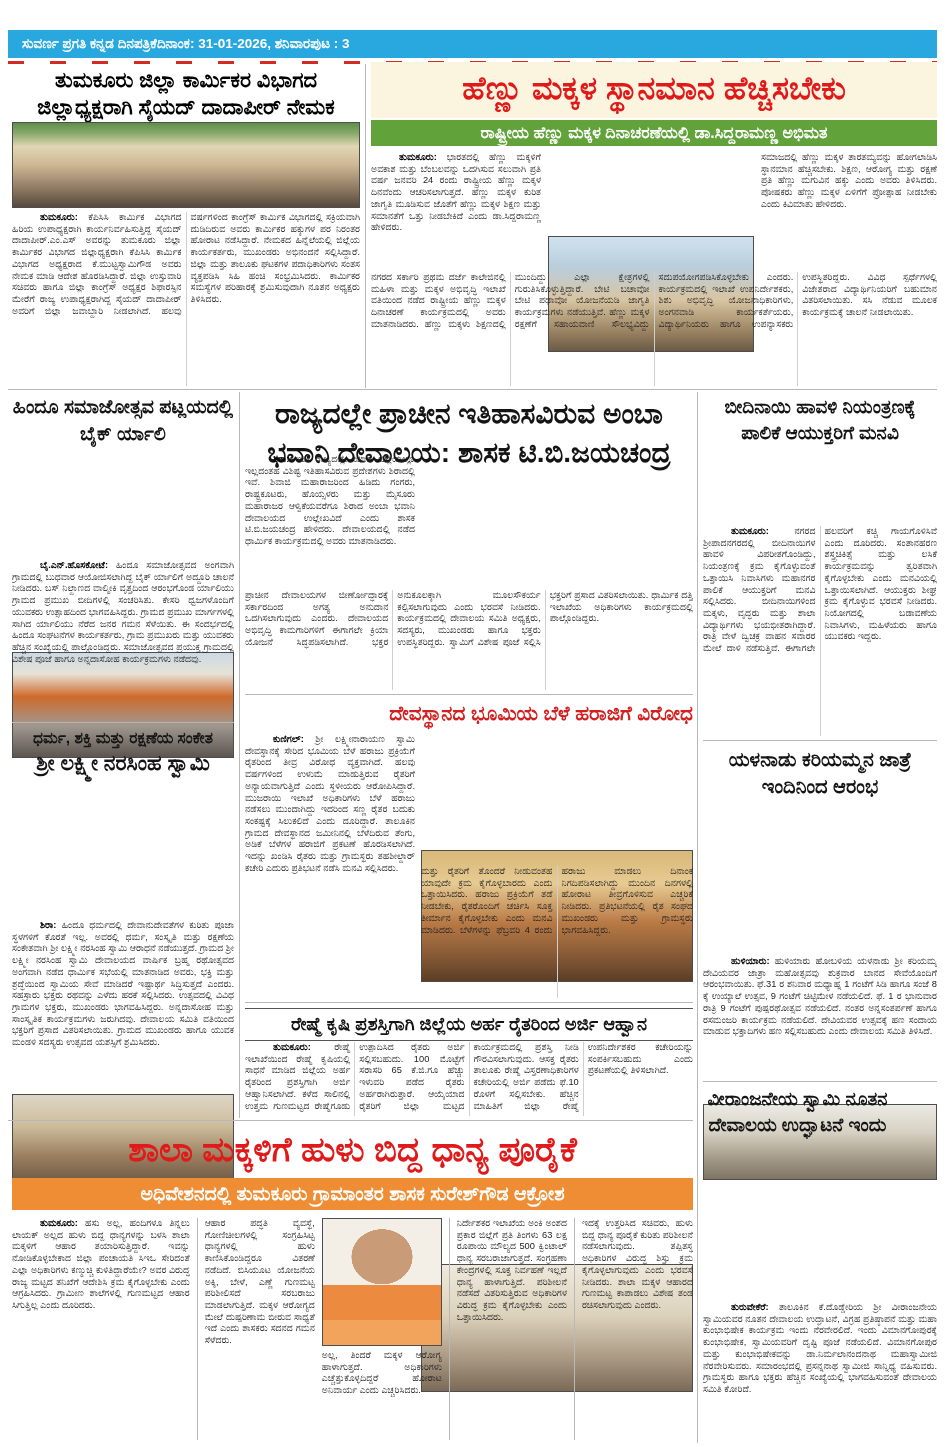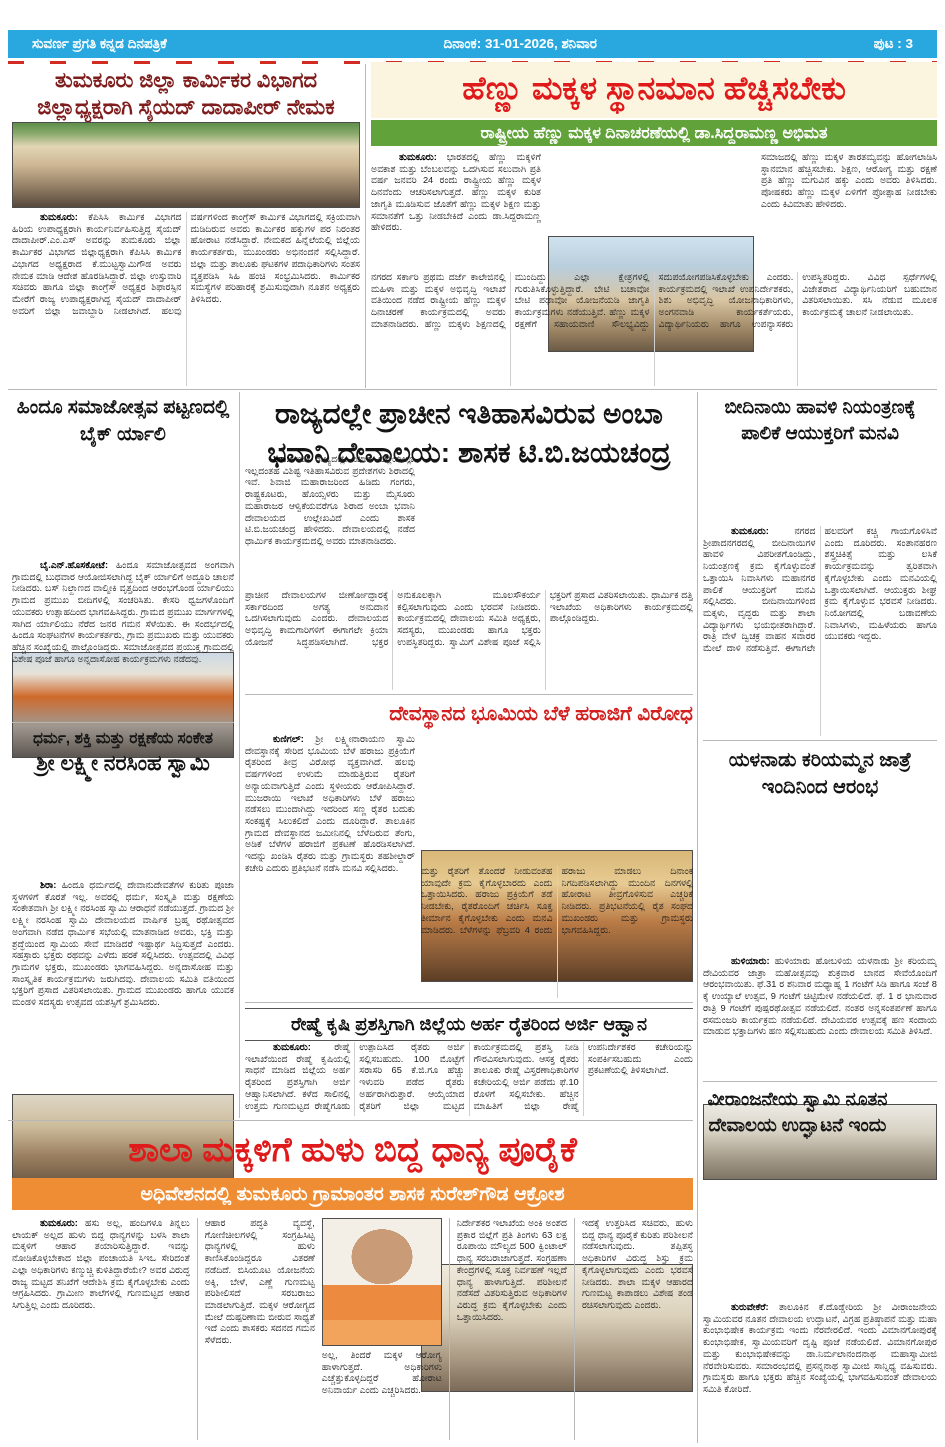--- a/index.html
+++ b/index.html
@@ -1,40 +1,40 @@
 <!DOCTYPE html>
 <html><head>
 <meta charset="utf-8">
 <style>
   html,body{margin:0;padding:0;background:#e8e8e8;}
   #page{position:relative;width:945px;height:1447px;background:#ffffff;
         font-family:"Liberation Sans","DejaVu Sans",sans-serif;overflow:hidden;}
   .abs{position:absolute;}
   
   .h-red-big{font-size:32px;font-weight:bold;color:#e01a1a;text-align:center;line-height:1.25;}
-  .h-red-med{font-size:21px;font-weight:bold;color:#7f1d1d;text-align:center;line-height:1.3;}
+  .h-red-med{font-size:21px;font-weight:bold;color:#000000;text-align:center;line-height:1.3;}
   .h-red-sm{font-size:20px;font-weight:bold;color:#d41f1f;text-align:right;line-height:1.3;}
   .h-blk{font-weight:bold;color:#141414;text-align:center;line-height:1.4;}
   .bar{display:flex;align-items:center;justify-content:center;color:#fff;font-weight:bold;}
   .bar-green{background:#61a33a;font-size:16px;}
   .bar-orange{background:#ef8d34;font-size:19px;}
   .cream{background:#fbf5e0;}
   
   .body{font-size:9.3px;line-height:1.26;text-align:justify;color:#222;overflow:hidden;}
   .body b{color:#000;padding-left:28px;}
   .cols2{column-count:2;column-gap:9px;column-rule:1px solid #cfcfcf;}
   .cols3{column-count:3;column-gap:9px;column-rule:1px solid #cfcfcf;}
   .cols4{column-count:4;column-gap:9px;column-rule:1px solid #cfcfcf;}
   
   .vrule{background:#b8b8b8;width:1px;}
   .hrule{background:#b8b8b8;height:1px;}
   .dotted-red{background:repeating-linear-gradient(90deg,#d22b22 0 16px,transparent 16px 42px);height:3px;}
   
   #masthead{background:#29a8e0;color:#fff;font-weight:bold;font-size:13.5px;
-            display:flex;align-items:center;justify-content:space-between;padding:0 24px;box-sizing:border-box;}
+            display:flex;align-items:center;justify-content:flex-start;padding:0 14px;box-sizing:border-box;}
   
   .ph{border:1px solid #4d4d4d;box-sizing:border-box;position:relative;overflow:hidden;}
   .people{background-image:repeating-linear-gradient(90deg,rgba(35,25,18,.22) 0 13px,rgba(255,255,255,.06) 13px 27px);}
   .ph-labor{background:linear-gradient(180deg,#5e8f4a 0%,#87a96b 12%,#e3d6b4 28%,#cdb794 50%,#8a765f 80%,#55483c 100%);}
   .ph-girl{background:linear-gradient(180deg,#cfe2ee 0%,#b9cedd 26%,#d9c5a2 55%,#97805f 84%,#6b5a46 100%);}
   .ph-bike{background:linear-gradient(180deg,#ccd9e4 0%,#e7e2d8 20%,#cf6a2c 42%,#a09890 70%,#5c5650 100%);}
   .ph-amba{background:linear-gradient(180deg,#d9b878 0%,#e7cb92 25%,#b97a45 55%,#7c5433 85%,#5c3d24 100%);}
   .ph-men{background:linear-gradient(180deg,#ded6c6 0%,#cdbd9c 35%,#9a7f5f 70%,#6d5845 100%);}
   .ph-meet{background:linear-gradient(180deg,#efe9dc 0%,#dcd2bc 40%,#a89781 75%,#7a6a57 100%);}
   .ph-crowd{background:linear-gradient(180deg,#eceae4 0%,#d6d0c2 38%,#a49a88 72%,#7d7466 100%);}
@@ -71,31 +71,31 @@
   <div class="abs body" style="left:371px;top:152px;width:170px;height:114px;">
     <b>ತುಮಕೂರು:</b>
     <span>ಭಾರತದಲ್ಲಿ ಹೆಣ್ಣು ಮಕ್ಕಳಿಗೆ ಅವಕಾಶ ಮತ್ತು ಬೆಂಬಲವನ್ನು ಒದಗಿಸುವ ಸಲುವಾಗಿ ಪ್ರತಿ ವರ್ಷ ಜನವರಿ 24 ರಂದು ರಾಷ್ಟ್ರೀಯ ಹೆಣ್ಣು ಮಕ್ಕಳ ದಿನವೆಂದು ಆಚರಿಸಲಾಗುತ್ತದೆ. ಹೆಣ್ಣು ಮಕ್ಕಳ ಕುರಿತ ಜಾಗೃತಿ ಮೂಡಿಸುವ ಜೊತೆಗೆ ಹೆಣ್ಣು ಮಕ್ಕಳ ಶಿಕ್ಷಣ ಮತ್ತು ಸಮಾನತೆಗೆ ಒತ್ತು ನೀಡಬೇಕಿದೆ ಎಂದು ಡಾ.ಸಿದ್ದರಾಮಣ್ಣ ಹೇಳಿದರು.</span>
   </div>
   <div class="abs ph ph-girl people" style="left:548px;top:150px;width:206px;height:116px;"></div>
   <div class="abs body" style="left:761px;top:152px;width:176px;height:114px;">ಸಮಾಜದಲ್ಲಿ ಹೆಣ್ಣು ಮಕ್ಕಳ ತಾರತಮ್ಯವನ್ನು ಹೋಗಲಾಡಿಸಿ ಸ್ಥಾನಮಾನ ಹೆಚ್ಚಿಸಬೇಕು. ಶಿಕ್ಷಣ, ಆರೋಗ್ಯ ಮತ್ತು ರಕ್ಷಣೆ ಪ್ರತಿ ಹೆಣ್ಣು ಮಗುವಿನ ಹಕ್ಕು ಎಂದು ಅವರು ತಿಳಿಸಿದರು. ಪೋಷಕರು ಹೆಣ್ಣು ಮಕ್ಕಳ ಏಳಿಗೆಗೆ ಪ್ರೋತ್ಸಾಹ ನೀಡಬೇಕು ಎಂದು ಕಿವಿಮಾತು ಹೇಳಿದರು.</div>
   <div class="abs body cols4" style="left:371px;top:272px;width:566px;height:114px;">ನಗರದ ಸರ್ಕಾರಿ ಪ್ರಥಮ ದರ್ಜೆ ಕಾಲೇಜಿನಲ್ಲಿ ಮಹಿಳಾ ಮತ್ತು ಮಕ್ಕಳ ಅಭಿವೃದ್ಧಿ ಇಲಾಖೆ ವತಿಯಿಂದ ನಡೆದ ರಾಷ್ಟ್ರೀಯ ಹೆಣ್ಣು ಮಕ್ಕಳ ದಿನಾಚರಣೆ ಕಾರ್ಯಕ್ರಮದಲ್ಲಿ ಅವರು ಮಾತನಾಡಿದರು. ಹೆಣ್ಣು ಮಕ್ಕಳು ಶಿಕ್ಷಣದಲ್ಲಿ ಮುಂದಿದ್ದು ಎಲ್ಲಾ ಕ್ಷೇತ್ರಗಳಲ್ಲಿ ಗುರುತಿಸಿಕೊಳ್ಳುತ್ತಿದ್ದಾರೆ. ಬೇಟಿ ಬಚಾವೋ ಬೇಟಿ ಪಢಾವೋ ಯೋಜನೆಯಡಿ ಜಾಗೃತಿ ಕಾರ್ಯಕ್ರಮಗಳು ನಡೆಯುತ್ತಿವೆ. ಹೆಣ್ಣು ಮಕ್ಕಳ ರಕ್ಷಣೆಗೆ ಸಹಾಯವಾಣಿ ಸೌಲಭ್ಯವಿದ್ದು ಸದುಪಯೋಗಪಡಿಸಿಕೊಳ್ಳಬೇಕು ಎಂದರು. ಕಾರ್ಯಕ್ರಮದಲ್ಲಿ ಇಲಾಖೆ ಉಪನಿರ್ದೇಶಕರು, ಶಿಶು ಅಭಿವೃದ್ಧಿ ಯೋಜನಾಧಿಕಾರಿಗಳು, ಅಂಗನವಾಡಿ ಕಾರ್ಯಕರ್ತೆಯರು, ವಿದ್ಯಾರ್ಥಿನಿಯರು ಹಾಗೂ ಉಪನ್ಯಾಸಕರು ಉಪಸ್ಥಿತರಿದ್ದರು. ವಿವಿಧ ಸ್ಪರ್ಧೆಗಳಲ್ಲಿ ವಿಜೇತರಾದ ವಿದ್ಯಾರ್ಥಿನಿಯರಿಗೆ ಬಹುಮಾನ ವಿತರಿಸಲಾಯಿತು. ಸಸಿ ನೆಡುವ ಮೂಲಕ ಕಾರ್ಯಕ್ರಮಕ್ಕೆ ಚಾಲನೆ ನೀಡಲಾಯಿತು.</div>
 
   <div class="abs hrule" style="left:8px;top:389px;width:929px;"></div>
 
-  <div class="abs h-blk" style="left:12px;top:394px;width:222px;font-size:19px;">ಹಿಂದೂ ಸಮಾಜೋತ್ಸವ ಪಟ್ಟಣದಲ್ಲಿ ಬೈಕ್ ರ್ಯಾಲಿ</div>
+  <div class="abs h-blk" style="left:12px;top:394px;width:222px;font-size:19px;">ಹಿಂದೂ ಸಮಾಜೋತ್ಸವ ಪಟ್ಲಯದಲ್ಲಿ ಬೈಕ್ ರ್ಯಾಲಿ</div>
   <div class="abs ph ph-bike people" style="left:12px;top:450px;width:222px;height:106px;"></div>
   <div class="abs body" style="left:12px;top:560px;width:222px;height:158px;">
     <b>ಬೈ.ಎನ್.ಹೊಸಕೋಟೆ:</b>
     <span>ಹಿಂದೂ ಸಮಾಜೋತ್ಸವದ ಅಂಗವಾಗಿ ಗ್ರಾಮದಲ್ಲಿ ಬುಧವಾರ ಆಯೋಜಿಸಲಾಗಿದ್ದ ಬೈಕ್ ರ್ಯಾಲಿಗೆ ಅದ್ದೂರಿ ಚಾಲನೆ ನೀಡಿದರು. ಬಸ್ ನಿಲ್ದಾಣದ ವಾಲ್ಮೀಕಿ ವೃತ್ತದಿಂದ ಆರಂಭಗೊಂಡ ರ್ಯಾಲಿಯು ಗ್ರಾಮದ ಪ್ರಮುಖ ಬೀದಿಗಳಲ್ಲಿ ಸಂಚರಿಸಿತು. ಕೇಸರಿ ಧ್ವಜಗಳೊಂದಿಗೆ ಯುವಕರು ಉತ್ಸಾಹದಿಂದ ಭಾಗವಹಿಸಿದ್ದರು. ಗ್ರಾಮದ ಪ್ರಮುಖ ಮಾರ್ಗಗಳಲ್ಲಿ ಸಾಗಿದ ರ್ಯಾಲಿಯು ನೆರೆದ ಜನರ ಗಮನ ಸೆಳೆಯಿತು. ಈ ಸಂದರ್ಭದಲ್ಲಿ ಹಿಂದೂ ಸಂಘಟನೆಗಳ ಕಾರ್ಯಕರ್ತರು, ಗ್ರಾಮ ಪ್ರಮುಖರು ಮತ್ತು ಯುವಕರು ಹೆಚ್ಚಿನ ಸಂಖ್ಯೆಯಲ್ಲಿ ಪಾಲ್ಗೊಂಡಿದ್ದರು. ಸಮಾಜೋತ್ಸವದ ಪ್ರಯುಕ್ತ ಗ್ರಾಮದಲ್ಲಿ ವಿಶೇಷ ಪೂಜೆ ಹಾಗೂ ಅನ್ನದಾಸೋಹ ಕಾರ್ಯಕ್ರಮಗಳು ನಡೆದವು.</span>
   </div>
   <div class="abs hrule" style="left:12px;top:722px;width:222px;"></div>
   <div class="abs h-blk" style="left:12px;top:727px;width:222px;font-size:15.5px;">ಧರ್ಮ, ಶಕ್ತಿ ಮತ್ತು ರಕ್ಷಣೆಯ ಸಂಕೇತ</div>
   <div class="abs h-blk" style="left:12px;top:748px;width:222px;font-size:21px;">ಶ್ರೀ ಲಕ್ಷ್ಮೀ ನರಸಿಂಹ ಸ್ವಾಮಿ</div>
   <div class="abs ph ph-men people" style="left:12px;top:786px;width:222px;height:90px;"></div>
-  <div class="abs body" style="left:12px;top:880px;width:222px;height:236px;">
+  <div class="abs body" style="left:12px;top:920px;width:222px;height:236px;">
     <b>ಶಿರಾ:</b>
     <span>ಹಿಂದೂ ಧರ್ಮದಲ್ಲಿ ದೇವಾನುದೇವತೆಗಳ ಕುರಿತು ಪೂಜಾ ಸ್ಥಳಗಳಿಗೆ ಕೊರತೆ ಇಲ್ಲ. ಅವರಲ್ಲಿ ಧರ್ಮ, ಸಂಸ್ಕೃತಿ ಮತ್ತು ರಕ್ಷಣೆಯ ಸಂಕೇತವಾಗಿ ಶ್ರೀ ಲಕ್ಷ್ಮೀ ನರಸಿಂಹ ಸ್ವಾಮಿ ಆರಾಧನೆ ನಡೆಯುತ್ತದೆ. ಗ್ರಾಮದ ಶ್ರೀ ಲಕ್ಷ್ಮೀ ನರಸಿಂಹ ಸ್ವಾಮಿ ದೇವಾಲಯದ ವಾರ್ಷಿಕ ಬ್ರಹ್ಮ ರಥೋತ್ಸವದ ಅಂಗವಾಗಿ ನಡೆದ ಧಾರ್ಮಿಕ ಸಭೆಯಲ್ಲಿ ಮಾತನಾಡಿದ ಅವರು, ಭಕ್ತಿ ಮತ್ತು ಶ್ರದ್ಧೆಯಿಂದ ಸ್ವಾಮಿಯ ಸೇವೆ ಮಾಡಿದರೆ ಇಷ್ಟಾರ್ಥ ಸಿದ್ಧಿಸುತ್ತದೆ ಎಂದರು. ಸಹಸ್ರಾರು ಭಕ್ತರು ರಥವನ್ನು ಎಳೆದು ಹರಕೆ ಸಲ್ಲಿಸಿದರು. ಉತ್ಸವದಲ್ಲಿ ವಿವಿಧ ಗ್ರಾಮಗಳ ಭಕ್ತರು, ಮುಖಂಡರು ಭಾಗವಹಿಸಿದ್ದರು. ಅನ್ನದಾಸೋಹ ಮತ್ತು ಸಾಂಸ್ಕೃತಿಕ ಕಾರ್ಯಕ್ರಮಗಳು ಜರುಗಿದವು. ದೇವಾಲಯ ಸಮಿತಿ ವತಿಯಿಂದ ಭಕ್ತರಿಗೆ ಪ್ರಸಾದ ವಿತರಿಸಲಾಯಿತು. ಗ್ರಾಮದ ಮುಖಂಡರು ಹಾಗೂ ಯುವಕ ಮಂಡಳಿ ಸದಸ್ಯರು ಉತ್ಸವದ ಯಶಸ್ಸಿಗೆ ಶ್ರಮಿಸಿದರು.</span>
   </div>
 
   <div class="abs vrule" style="left:239px;top:392px;height:726px;"></div>
 
   <div class="abs h-blk" style="left:245px;top:394px;width:448px;font-size:28px;">ರಾಜ್ಯದಲ್ಲೇ ಪ್ರಾಚೀನ ಇತಿಹಾಸವಿರುವ ಅಂಬಾ ಭವಾನಿ ದೇವಾಲಯ: ಶಾಸಕ ಟಿ.ಬಿ.ಜಯಚಂದ್ರ</div>
   <div class="abs body" style="left:245px;top:454px;width:170px;height:130px;">
     <b>ಶಿರಾ:</b>
     <span>ಇಡೀ ರಾಜ್ಯದಲ್ಲೇ ಯಾವ ಜಿಲ್ಲೆಯಲ್ಲೂ ಇಲ್ಲದಂತಹ ವಿಶಿಷ್ಟ ಇತಿಹಾಸವಿರುವ ಪ್ರದೇಶಗಳು ಶಿರಾದಲ್ಲಿ ಇವೆ. ಶಿವಾಜಿ ಮಹಾರಾಜರಿಂದ ಹಿಡಿದು ಗಂಗರು, ರಾಷ್ಟ್ರಕೂಟರು, ಹೊಯ್ಸಳರು ಮತ್ತು ಮೈಸೂರು ಮಹಾರಾಜರ ಆಳ್ವಿಕೆಯವರೆಗೂ ಶಿರಾದ ಅಂಬಾ ಭವಾನಿ ದೇವಾಲಯದ ಉಲ್ಲೇಖವಿದೆ ಎಂದು ಶಾಸಕ ಟಿ.ಬಿ.ಜಯಚಂದ್ರ ಹೇಳಿದರು. ದೇವಾಲಯದಲ್ಲಿ ನಡೆದ ಧಾರ್ಮಿಕ ಕಾರ್ಯಕ್ರಮದಲ್ಲಿ ಅವರು ಮಾತನಾಡಿದರು.</span>

